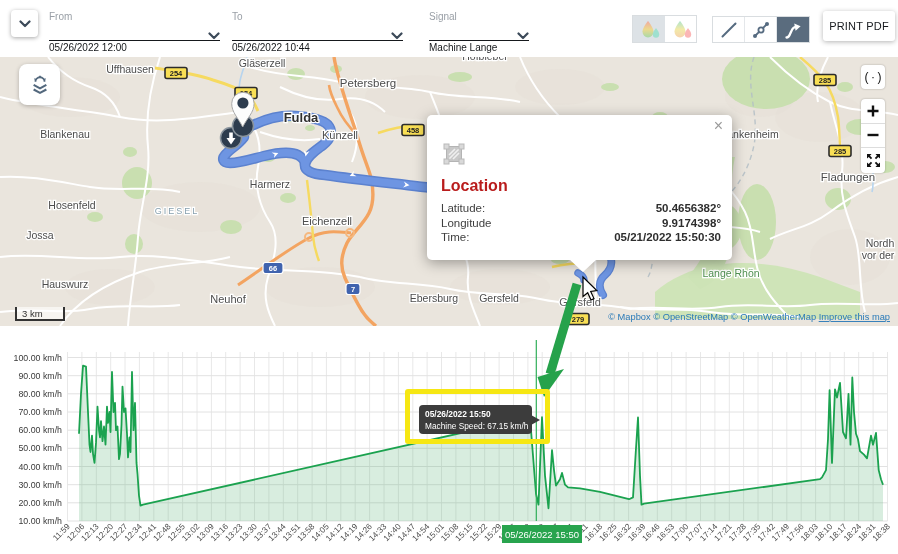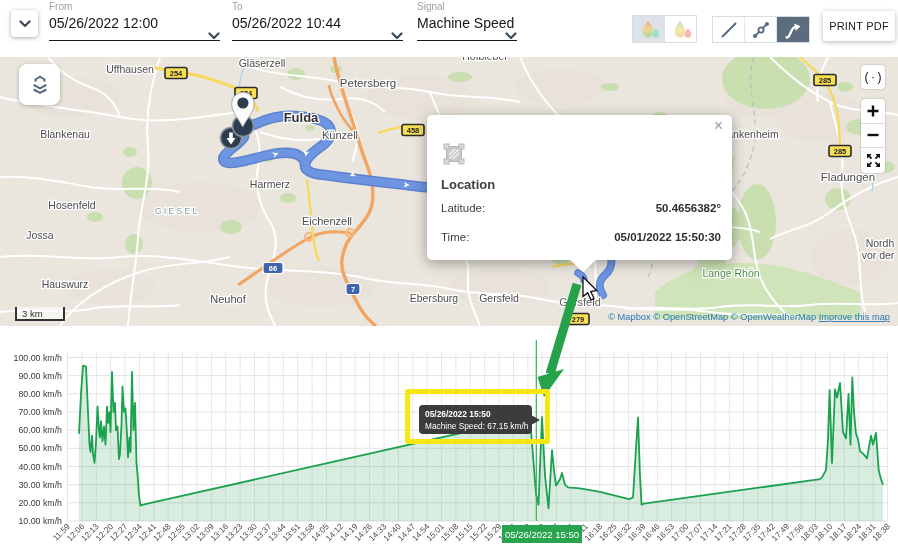--- a/index.html
+++ b/index.html
@@ -1,38 +1,38 @@
 <!DOCTYPE html>
 <html><head><meta charset="utf-8"><style>
 *{margin:0;padding:0;box-sizing:border-box}
 body{width:898px;height:554px;font-family:"Liberation Sans",sans-serif;position:relative;overflow:hidden;background:#fff}
 #bar{position:absolute;top:0;left:0;width:898px;height:57px;background:#fff;z-index:5}
 #collbtn{position:absolute;left:11px;top:10px;width:27px;height:27px;border-radius:4px;background:#fff;box-shadow:0 1px 4px rgba(0,0,0,.35);display:flex;align-items:center;justify-content:center}
 .fld{position:absolute;top:0;height:41px;border-bottom:1px solid #16191d}
-.flab{margin-top:1px;font-size:10px;color:#999fa6}
-.fval{margin-top:3px;font-size:14px;color:#14171a;white-space:nowrap}
+.flab{margin-top:11px;font-size:10px;color:#999fa6}
+.fval{margin-top:20px;font-size:10px;color:#14171a;white-space:nowrap}
 .fchev{position:absolute;right:0;top:26px}
 #dgrp{position:absolute;left:632px;top:15px;width:65px;height:28px;border:1px solid #d9dde0;background:#fff;display:flex}
 #dgrp svg{position:absolute;left:0;top:0}
 #dgrp::before{content:"";position:absolute;left:0;top:0;width:32px;height:26px;background:#dde2e6}
 #lgrp{position:absolute;left:712px;top:16px;width:98px;height:27px;border:1px solid #d9dde0;background:#fff;display:flex}
 .lbtn{width:32.6px;height:25px;display:flex;align-items:center;justify-content:center;border-right:1px solid #e4e7ea}
 .lbtn:last-child{border-right:none}
 .lbtn.sel{background:#5a6c7e}
 #printbtn{position:absolute;left:823px;top:11px;width:72px;height:30px;background:#fff;border-radius:3px;box-shadow:0 1px 5px rgba(0,0,0,.3);font-size:11px;font-weight:normal;color:#16191d;display:flex;align-items:center;justify-content:center;letter-spacing:.2px}
 #mapwrap{position:absolute;top:57px;left:0;width:898px;height:269px}
 #layersbtn{position:absolute;left:19px;top:7px;width:41px;height:41px;background:#fff;border-radius:8px;box-shadow:0 1px 4px rgba(0,0,0,.25);display:flex;align-items:center;justify-content:center}
 #gpsbtn{position:absolute;left:861px;top:8px;width:24px;height:24px;background:#fff;border-radius:4px;box-shadow:0 0 2px rgba(0,0,0,.3);font-size:12px;color:#111;display:flex;align-items:center;justify-content:center;letter-spacing:0}
 #zoomctl{position:absolute;left:861px;top:42px;width:24px;background:#fff;border-radius:4px;box-shadow:0 0 2px rgba(0,0,0,.3)}
 .zc{width:24px;height:24.5px;display:flex;align-items:center;justify-content:center}
 #popup{position:absolute;left:427px;top:58px;width:305px;height:145px;background:#fff;border-radius:5px;box-shadow:0 3px 14px rgba(0,0,0,.35);z-index:4}
 #pclose{position:absolute;right:9px;top:2px;font-size:16px;color:#9a9a9a}
 #picon{position:absolute;left:16px;top:28px}
 #ptitle{position:absolute;left:49px;top:29px;font-size:17.5px;color:#54718d;text-decoration:underline;text-underline-offset:3px}
-#ploc{position:absolute;left:14px;top:62px;font-size:13px;font-weight:bold;color:#404040}
+#ploc{position:absolute;left:14px;top:62px;font-size:16px;font-weight:bold;color:#b91c1c}
 .prow{position:absolute;left:14px;right:11px;font-size:11.5px;color:#3f3f3f}
 .prow span{float:left}
 .prow b{float:right;font-weight:bold;color:#2e2e2e}
 #ptail{position:absolute;left:142px;bottom:-12px;width:0;height:0;border-left:14px solid transparent;border-right:14px solid transparent;border-top:13px solid #fff}
 #chartwrap{position:absolute;top:326px;left:0}
 #ovl{position:absolute;top:0;left:0;z-index:6;pointer-events:none}
 #ybox{position:absolute;left:405px;top:389px;width:145px;height:55px;border:5px solid #f6e713;border-radius:3px;z-index:7}
 #ctip{position:absolute;left:419px;top:405px;width:113px;height:29px;background:#3c3c3c;border-radius:4px;z-index:8;padding:3.5px 0 0 6px}
 #ctip .t1{font-size:8.4px;font-weight:bold;color:#fff}
 #ctip .t2{font-size:8.3px;color:#fff;margin-top:2px}
@@ -52,23 +52,23 @@
           <path d="M1.5,1.5 L6,6 L10.5,1.5" fill="none" stroke="#3c4a59" stroke-width="2.2" stroke-linecap="round" stroke-linejoin="round"></path>
         </svg></div>
     </div>
 <div class="fld" style="left:232px;width:171px">
       <div class="flab">To</div>
       <div class="fval">05/26/2022 10:44</div>
       <div class="fchev"><svg width="12" height="8" viewBox="0 0 12 8">
           <path d="M1.5,1.5 L6,6 L10.5,1.5" fill="none" stroke="#3c4a59" stroke-width="2.2" stroke-linecap="round" stroke-linejoin="round"></path>
         </svg></div>
     </div>
-<div class="fld" style="left:417px;width:100px">
+<div class="fld" style="left:429px;width:100px">
       <div class="flab">Signal</div>
-      <div class="fval">Machine Speed</div>
+      <div class="fval">Machine Lange</div>
       <div class="fchev"><svg width="12" height="8" viewBox="0 0 12 8">
           <path d="M1.5,1.5 L6,6 L10.5,1.5" fill="none" stroke="#3c4a59" stroke-width="2.2" stroke-linecap="round" stroke-linejoin="round"></path>
         </svg></div>
     </div>
 <div id="dgrp">
       <svg width="65" height="28" viewBox="0 0 65 28">
 <defs>
 <linearGradient id="g1" x1="0" y1="0" x2="0" y2="1">
             <stop offset="0" stop-color="#f0a9a0"></stop>
             <stop offset="0.5" stop-color="#ecd98e"></stop>
@@ -306,23 +306,27 @@
 <rect x="1" y="1" width="5" height="5" fill="#d9d9d9" stroke="#b9b9b9"></rect>
         <rect x="16" y="1" width="5" height="5" fill="#d9d9d9" stroke="#b9b9b9"></rect>
         <rect x="1" y="16" width="5" height="5" fill="#d9d9d9" stroke="#b9b9b9"></rect>
         <rect x="16" y="16" width="5" height="5" fill="#d9d9d9" stroke="#b9b9b9"></rect>
       </svg>
 <div id="ploc">Location</div>
 <div class="prow" style="top:87px">
         <span>Latitude:</span>
         <b>50.4656382°</b>
       </div>
+<div class="prow" style="top:101.5px">
+        <span>Longitude</span>
+        <b>9.9174398°</b>
+      </div>
 <div class="prow" style="top:116px">
         <span>Time:</span>
-        <b>05/01/2022 15:50:30</b>
+        <b>05/21/2022 15:50:30</b>
       </div>
 <div id="ptail"></div>
 </div></div>
 <div id="chartwrap"><svg id="chart" width="898" height="228" viewBox="0 0 898 228" font-family="Liberation Sans, sans-serif">
 <rect width="898" height="228" fill="#ffffff"></rect>
 <line x1="67.5" y1="26" x2="67.5" y2="195" stroke="#e8e8e8" stroke-width="1"></line>
       <line x1="81.9" y1="26" x2="81.9" y2="195" stroke="#e8e8e8" stroke-width="1"></line>
       <line x1="96.3" y1="26" x2="96.3" y2="195" stroke="#e8e8e8" stroke-width="1"></line>
       <line x1="110.7" y1="26" x2="110.7" y2="195" stroke="#e8e8e8" stroke-width="1"></line>
       <line x1="125.0" y1="26" x2="125.0" y2="195" stroke="#e8e8e8" stroke-width="1"></line>

